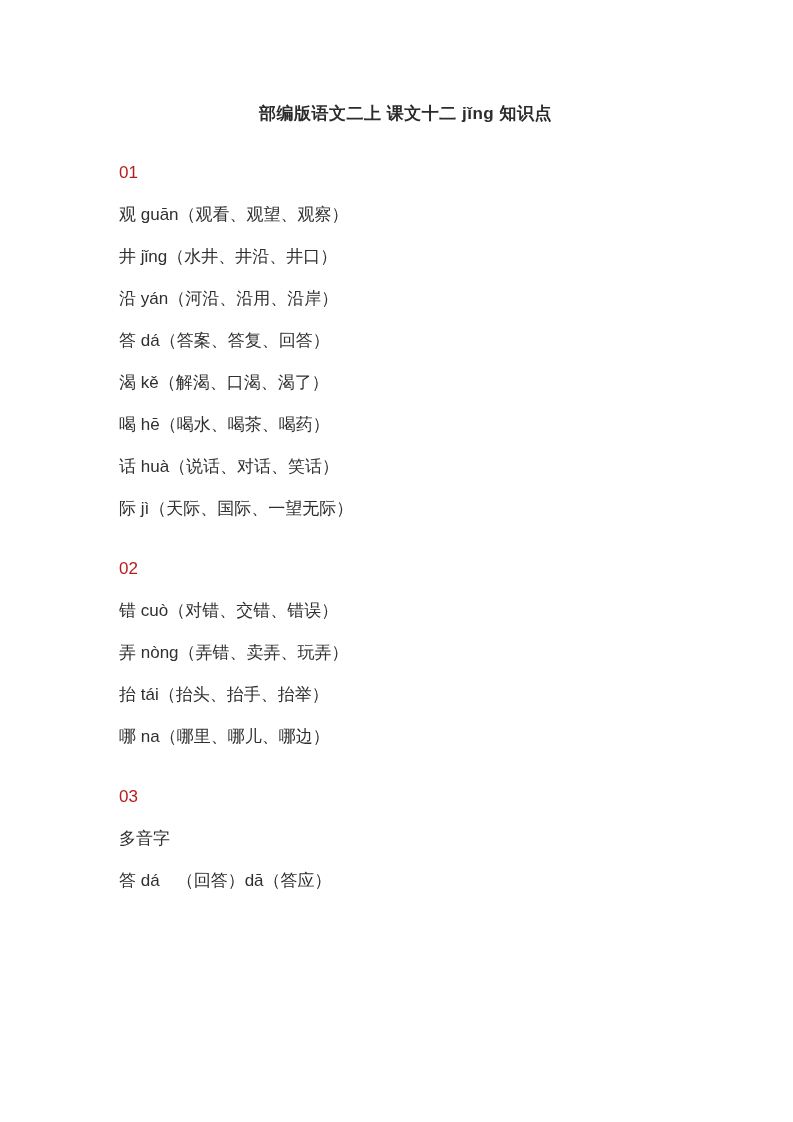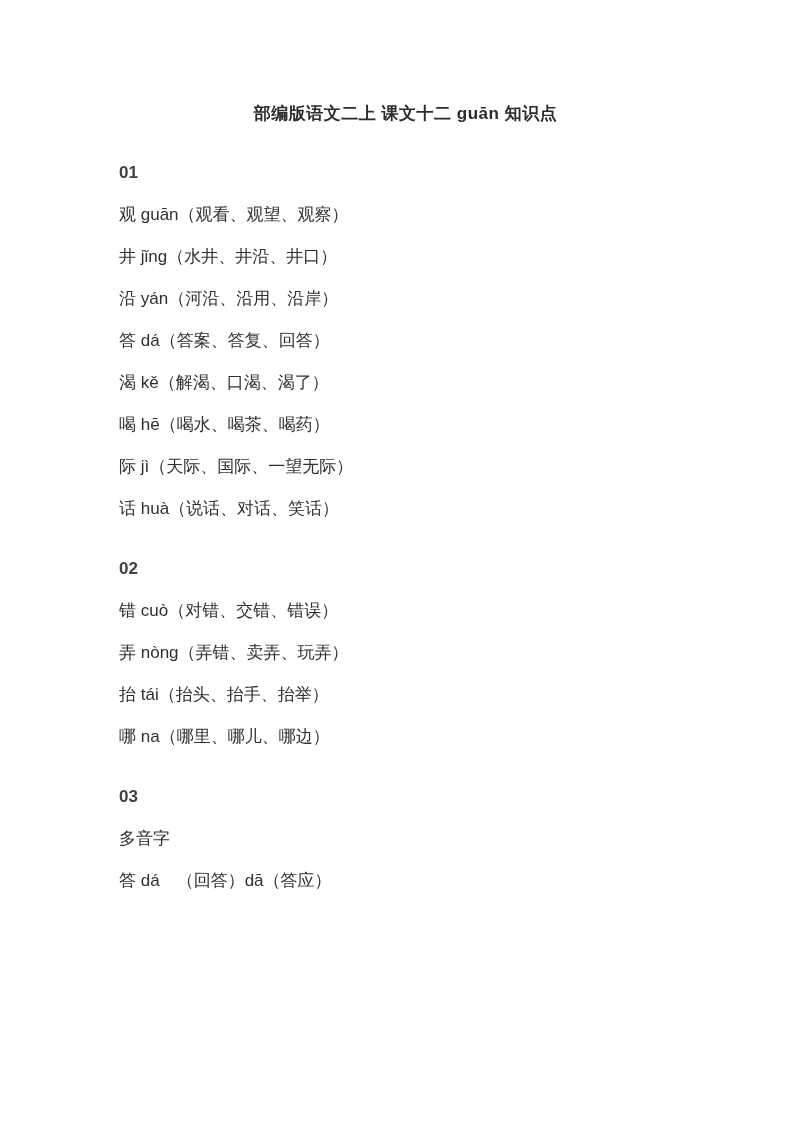--- a/index.html
+++ b/index.html
@@ -30,43 +30,43 @@
     letter-spacing: 0.5px;
   }
   .row {
     font-size: 17px;
     line-height: 23px;
     margin: 0 0 19px 0;
     font-weight: 400;
     white-space: pre-wrap;
   }
   .section-number {
-    font-weight: 700;
-    color: #404040;
+    font-weight: 400;
+    color: #b91c1c;
   }
   .section-start {
     margin-top: 37px;
   }
 </style>
 </head>
 <body>
 
 <div class="doc">
 
-  <h1 class="doc-title">部编版语文二上 课文十二 guān 知识点</h1>
+  <h1 class="doc-title">部编版语文二上 课文十二 jǐng 知识点</h1>
 
   <p class="row section-number">01</p>
   <p class="row">观 guān（观看、观望、观察）</p>
   <p class="row">井 jǐng（水井、井沿、井口）</p>
   <p class="row">沿 yán（河沿、沿用、沿岸）</p>
   <p class="row">答 dá（答案、答复、回答）</p>
   <p class="row">渴 kě（解渴、口渴、渴了）</p>
   <p class="row">喝 hē（喝水、喝茶、喝药）</p>
+  <p class="row">话 huà（说话、对话、笑话）</p>
   <p class="row">际 jì（天际、国际、一望无际）</p>
-  <p class="row">话 huà（说话、对话、笑话）</p>
 
   <p class="row section-number section-start">02</p>
   <p class="row">错 cuò（对错、交错、错误）</p>
   <p class="row">弄 nòng（弄错、卖弄、玩弄）</p>
   <p class="row">抬 tái（抬头、抬手、抬举）</p>
   <p class="row">哪 na（哪里、哪儿、哪边）</p>
 
   <p class="row section-number section-start">03</p>
   <p class="row">多音字</p>
   <p class="row">答 dá　（回答）dā（答应）</p>

